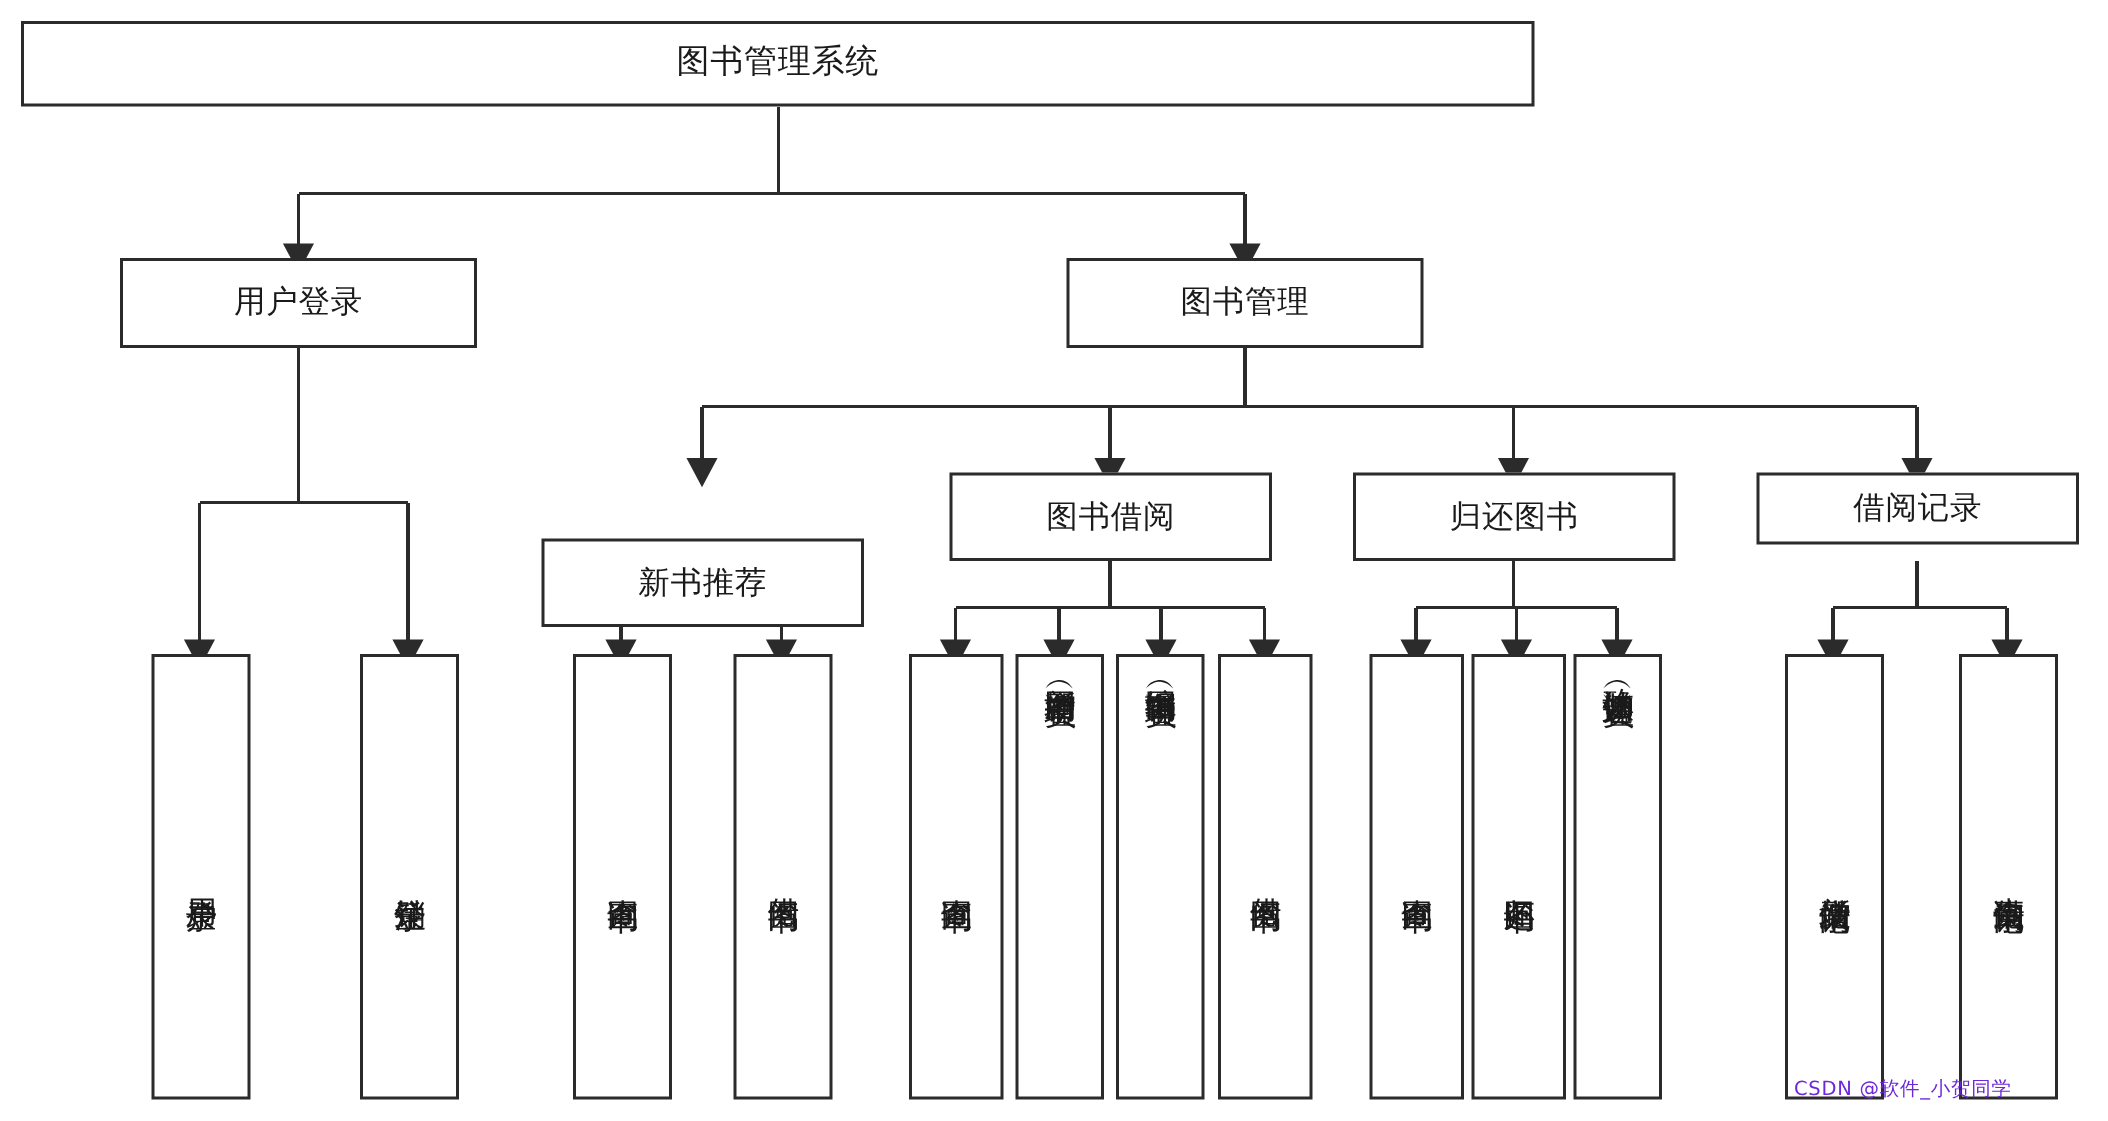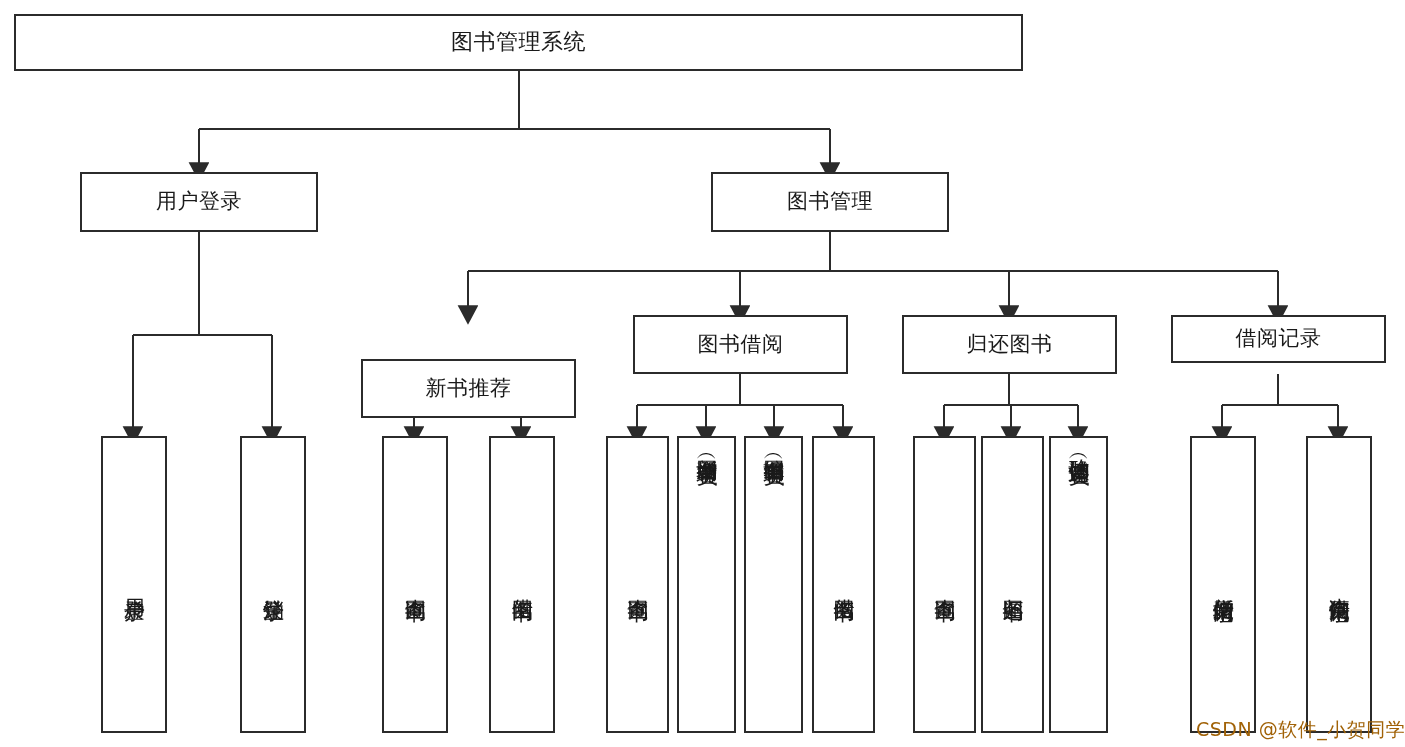--- a/index.html
+++ b/index.html
@@ -60,22 +60,22 @@
     font-size: 21px;
     line-height: 1.18;
     letter-spacing: 1px;
     white-space: nowrap;
   }
   .node.vert.align-bottom {
     align-items: center;
   }
   .watermark {
     position: absolute;
-    font-size: 19px;
-    color: #a16207;
+    font-size: 13px;
+    color: #6d28d9;
     white-space: nowrap;
     letter-spacing: 0.5px;
   }
 </style>
 </head>
 <body>
 
 <div id="canvas">
 
   <svg id="edges" viewBox="0 0 1405 747" width="1405" height="747" xmlns="http://www.w3.org/2000/svg">

